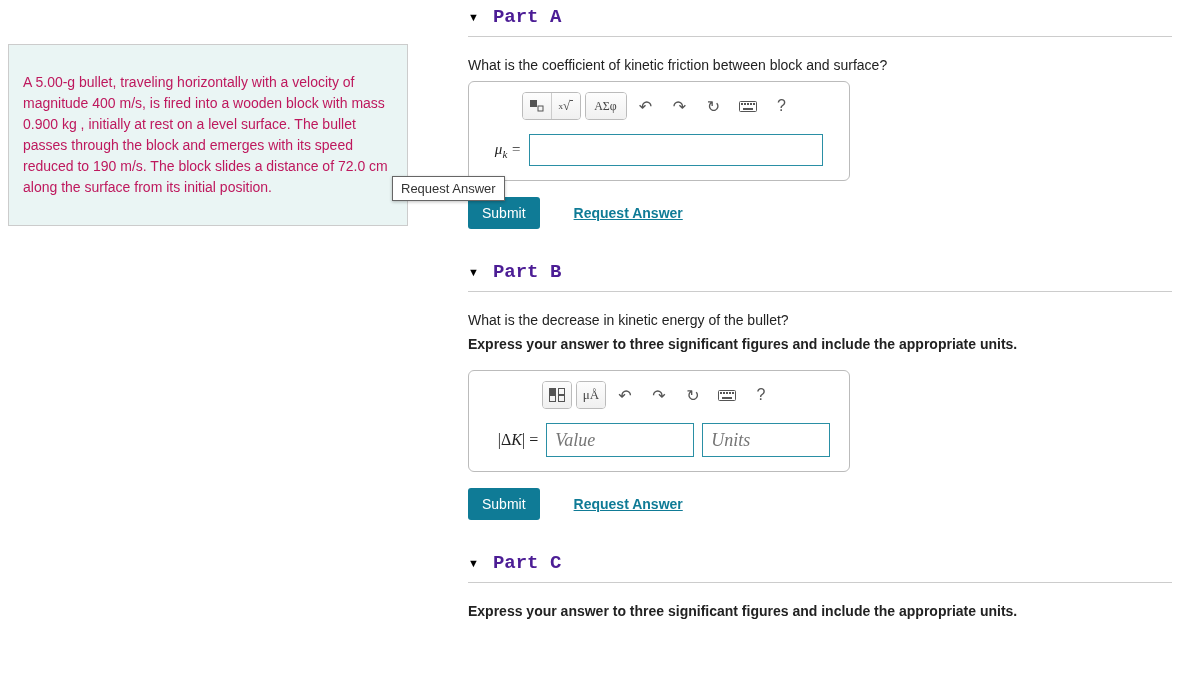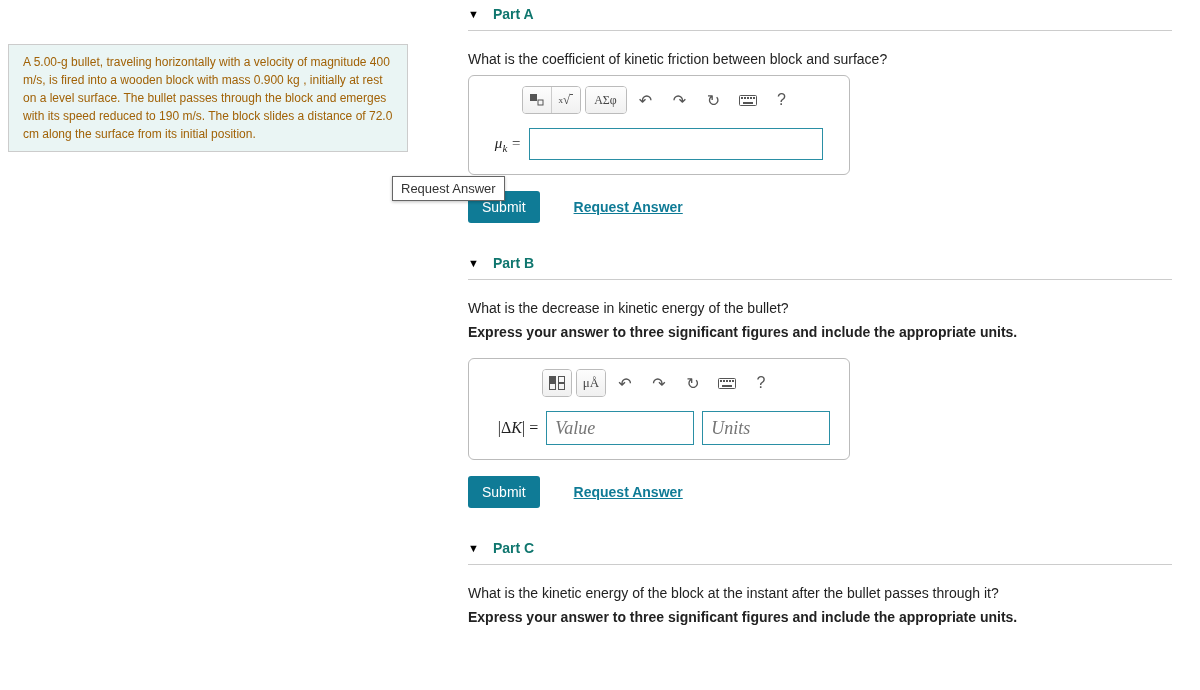--- a/index.html
+++ b/index.html
@@ -17,25 +17,25 @@
     gap: 60px;
     position: relative;
   }
   .left-col {
     width: 400px;
     flex-shrink: 0;
   }
   .problem-box {
     background: #eaf5f4;
     border: 1px solid #ccc;
-    padding: 8px 14px;
+    padding: 27px 14px;
     margin-top: 40px;
     line-height: 1.5;
-    font-size: 12px;
-    color: #a16207;
+    font-size: 14px;
+    color: #be185d;
   }
   .right-col {
     flex: 1;
     padding-right: 20px;
   }
   .part {
     margin-bottom: 30px;
   }
   .part-header {
     display: flex;
@@ -45,22 +45,23 @@
     margin-bottom: 20px;
     cursor: pointer;
   }
   .part-header .caret {
     font-size: 11px;
     margin-right: 14px;
     color: #000;
   }
   .part-header .title {
     font-weight: bold;
-    font-size: 14px;
-    color: #0f766e;
+    font-size: 19px;
+    color: #4c1d95;
+    font-family: Liberation Mono, monospace;
   }
   .question {
     margin-bottom: 8px;
     color: #222;
   }
   .instruction {
     font-weight: bold;
     margin-bottom: 18px;
     color: #222;
   }
@@ -316,18 +317,17 @@
         <button class="submit-btn">Submit</button>
         <span class="req-link">Request Answer</span>
       </div>
     </div>
 
     <div class="part" style="margin-bottom:0;">
       <div class="part-header">
         <span class="caret">▼</span>
         <span class="title">Part C</span>
       </div>
-      <div class="question">What is the kinetic energy of the block at the instant after the bullet passes through it?</div>
       <div class="instruction">Express your answer to three significant figures and include the appropriate units.</div>
     </div>
 
   </div>
 </div>
 
 </body></html>

